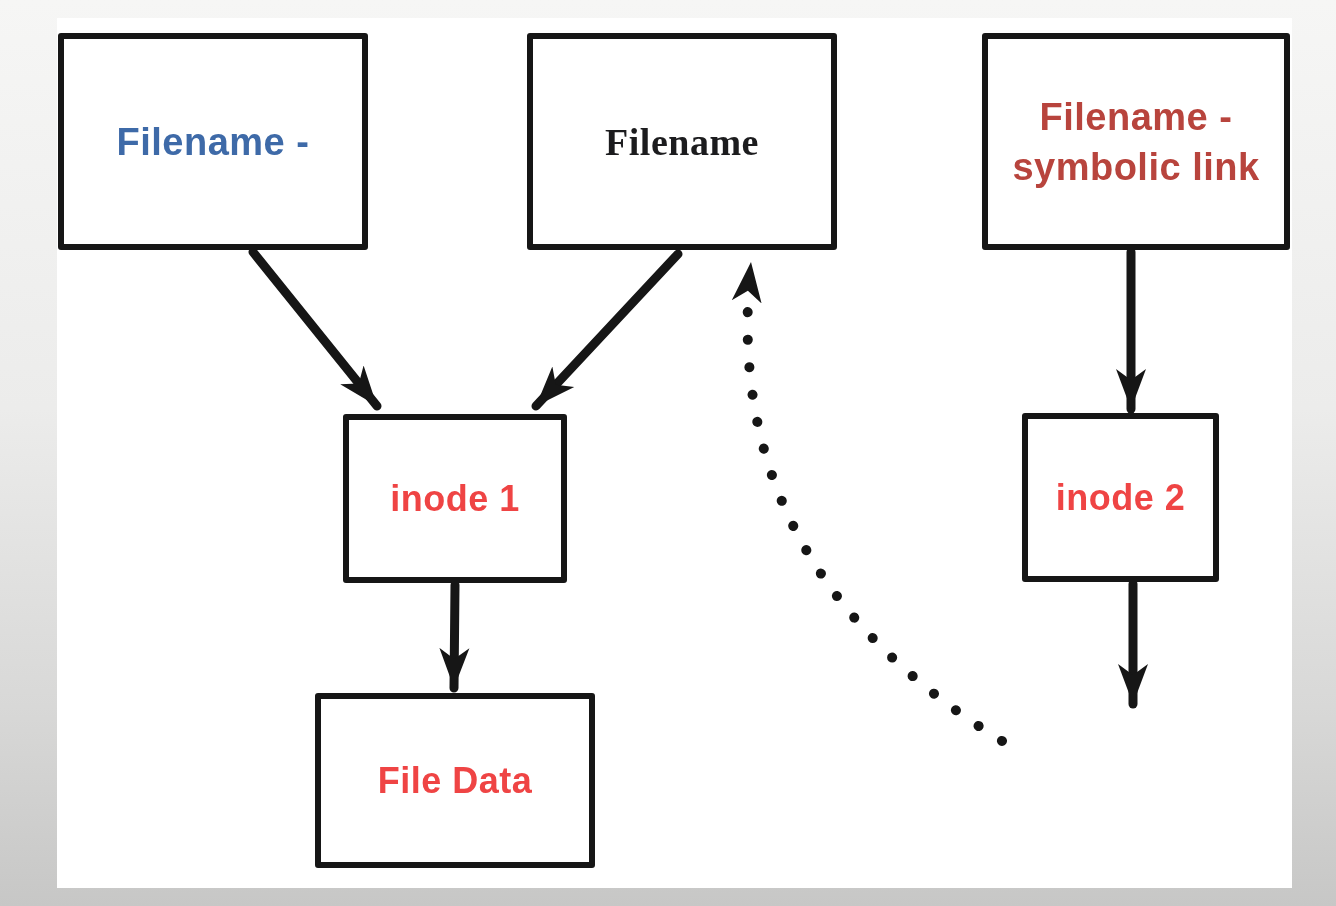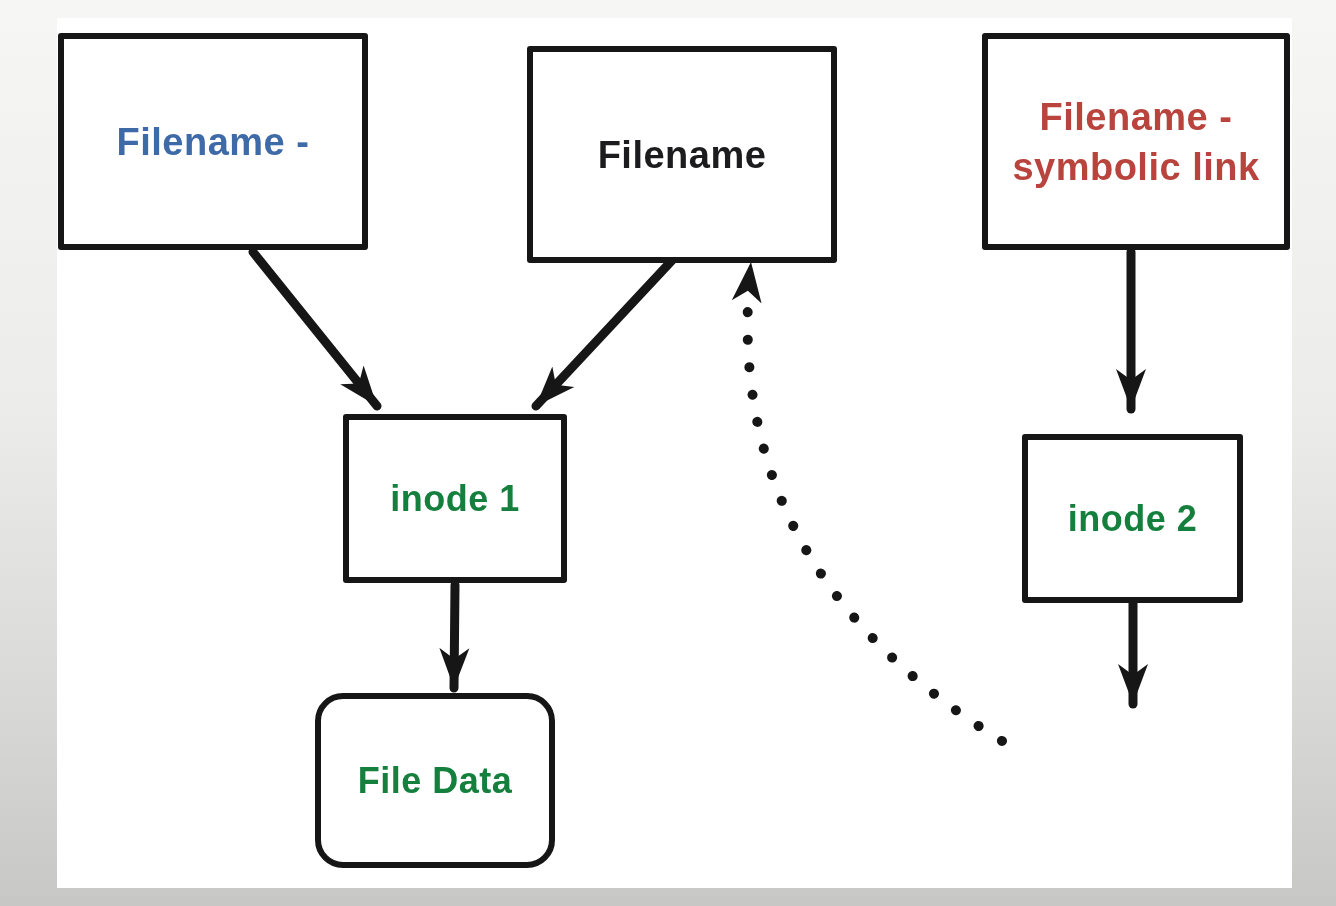--- a/index.html
+++ b/index.html
@@ -40,53 +40,51 @@
     background: #ffffff;
     border: 6px solid #161616;
     border-radius: 3px;
     display: flex;
     flex-direction: column;
     align-items: center;
     justify-content: center;
     text-align: center;
     font-weight: 600;
     letter-spacing: 0.5px;
-    color: #15803d;
+    color: #ef4444;
   }
   .node .line {
     display: block;
   }
   
   .node-hard-link {
     left: 58px; top: 33px; width: 310px; height: 217px;
     font-size: 38px; line-height: 50px; color: #3e6aa8;
   }
   .node-filename {
-    left: 527px; top: 46px; width: 310px; height: 217px;
-    font-size: 38px; line-height: 50px; color: #1c1c1e;
+    left: 527px; top: 33px; width: 310px; height: 217px;
+    font-size: 38px; line-height: 50px; color: #1c1c1e; font-family: Liberation Serif, serif;
   }
   .node-symbolic-link {
     left: 982px; top: 33px; width: 308px; height: 217px;
     font-size: 38px; line-height: 50px; color: #b8443d;
   }
   
   .node-inode1 {
     left: 343px; top: 414px; width: 224px; height: 169px;
     font-size: 36px;
   }
   .node-inode2 {
-    left: 1022px; top: 413px; width: 221px; height: 169px;
+    left: 1022px; top: 413px; width: 197px; height: 169px;
     font-size: 36px;
-    margin-top: 21px;
   }
   
   .node-file-data {
-    left: 315px; top: 693px; width: 240px; height: 175px;
+    left: 315px; top: 693px; width: 280px; height: 175px;
     font-size: 36px;
-    border-radius: 28px;
   }
   .node-link-data {
     left: 1008px; top: 710px; width: 272px; height: 170px;
     font-size: 36px;
   }
   .edge-solid {
     stroke: #161616;
     stroke-width: 9;
     stroke-linecap: round;
     fill: none;

